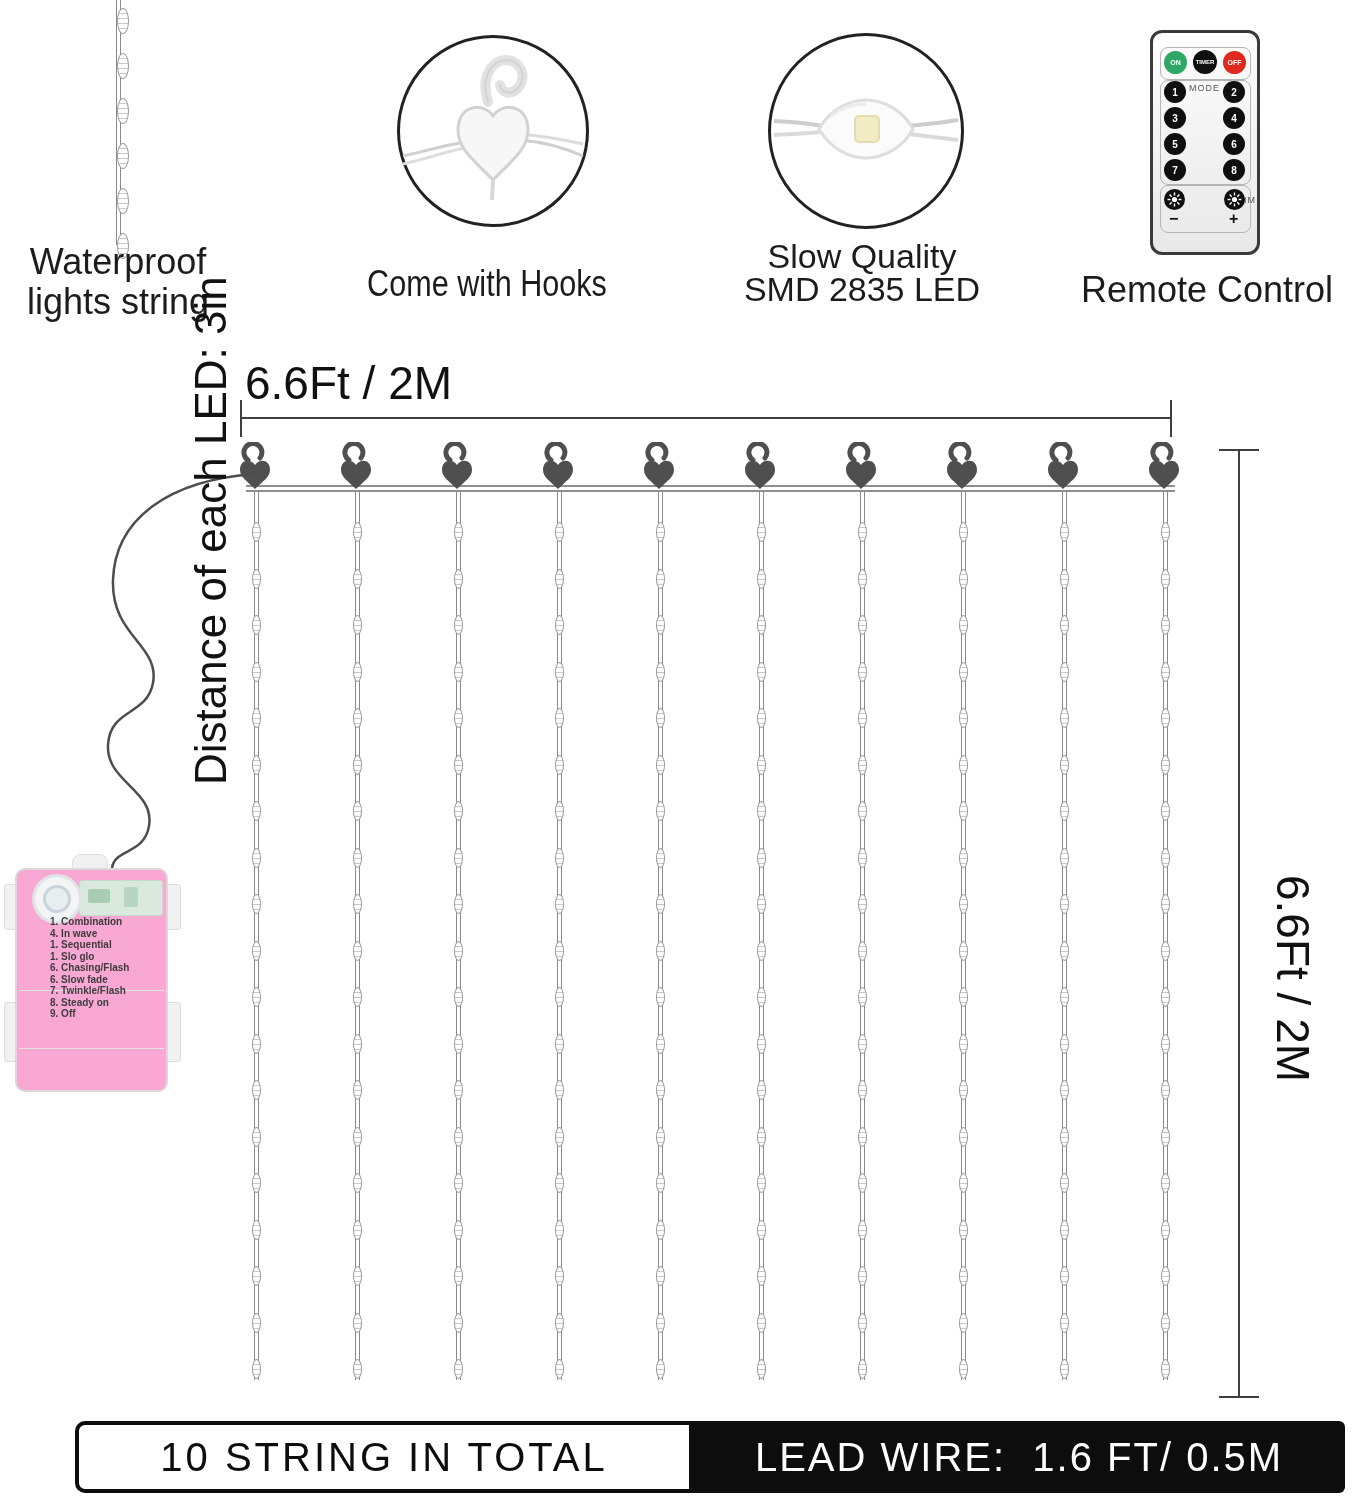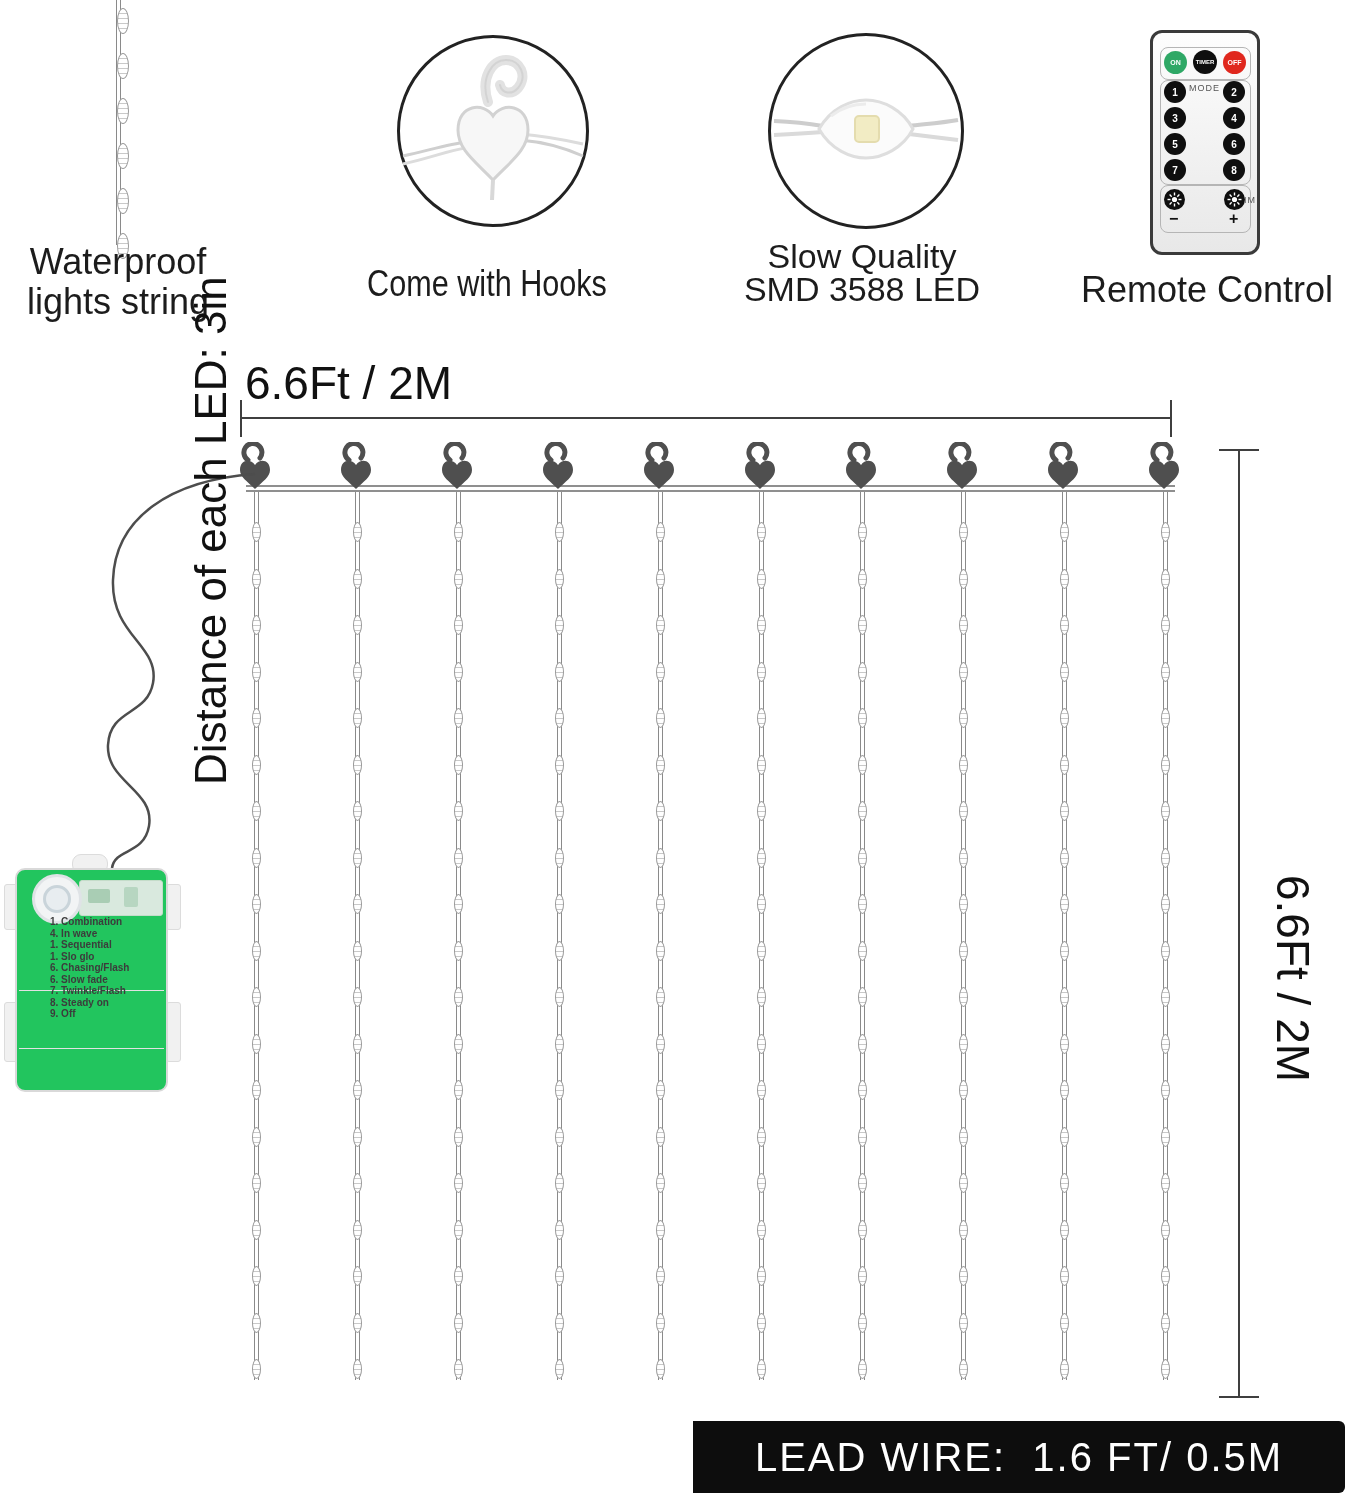--- a/index.html
+++ b/index.html
@@ -26,21 +26,21 @@
                font-size:40px;letter-spacing:2px;color:#ffffff;white-space:pre;}
   
   .remote-body{width:110px;height:225px;background:linear-gradient(180deg,#fdfdfd,#e8e8e8);
                border:3px solid #3a3a3a;border-radius:12px;box-sizing:border-box;}
   .remote-section{position:absolute;border:1px solid #b5b5b5;border-radius:8px;background:transparent;}
   .rbtn{position:absolute;border-radius:50%;display:flex;align-items:center;justify-content:center;
         color:#fff;font-weight:bold;}
   .rlabel{position:absolute;color:#555;font-size:9px;letter-spacing:1px;}
   .dimsign{position:absolute;color:#111;font-size:16px;font-weight:bold;line-height:16px;}
   
-  .batt-box{background:#22c55e;border:2px solid #d9d9d9;border-radius:10px;box-sizing:border-box;}
+  .batt-box{background:#f9a8d4;border:2px solid #d9d9d9;border-radius:10px;box-sizing:border-box;}
   .batt-modes{font-size:10px;line-height:11.5px;font-weight:600;color:#3c3c3c;white-space:pre;}
   .clip{background:#f1f1f1;border:1px solid #dcdcdc;border-radius:3px;}
   .seam{background:#e2e2e2;}
 </style>
 </head>
 <body>
 
 <div id="canvas">
 
   <div class="abs" id="string-icon" style="left:112px;top:0;width:12px;height:245px;">
@@ -85,21 +85,21 @@
       <path d="M138,90 C155,88 170,87 187,84" stroke="#cdcdcd" stroke-width="4" fill="none"></path>
       <path d="M138,98 C155,100 170,102 187,104" stroke="#dadada" stroke-width="4" fill="none"></path>
 
       <path d="M48,93 C60,72 80,64 95,64 C112,64 132,74 142,93 C132,112 112,122 95,122 C80,122 60,114 48,93 Z" fill="#fbfbfb" stroke="#dedede" stroke-width="3"></path>
       <rect x="84" y="80" width="24" height="26" rx="4" fill="#f2ecc4" stroke="#e4dcae" stroke-width="2"></rect>
       <path d="M60,80 C70,72 82,68 95,68" stroke="#ececec" stroke-width="3" fill="none"></path>
     </svg>
   </div>
   <div class="abs caption caption-sm" style="left:662px;top:240px;width:400px;">
     <div>Slow Quality</div>
-    <div>SMD 3588 LED</div>
+    <div>SMD 2835 LED</div>
   </div>
 
   <div class="abs remote-body" style="left:1150px;top:30px;">
     <div class="remote-section" style="left:7px;top:14px;width:89px;height:31px;"></div>
     <div class="rbtn" style="left:11px;top:18px;width:23px;height:23px;background:#2fa866;font-size:7px;">ON</div>
     <div class="rbtn" style="left:40px;top:17px;width:24px;height:24px;background:#0f0f0f;font-size:6px;">TIMER</div>
     <div class="rbtn" style="left:70px;top:18px;width:23px;height:23px;background:#e0281e;font-size:7px;">OFF</div>
 
     <div class="remote-section" style="left:7px;top:47px;width:89px;height:103px;"></div>
     <div class="rlabel" style="left:0;top:50px;width:103px;text-align:center;">MODE</div>
@@ -442,17 +442,20 @@
     <div class="rot-left">Distance of each LED: 3in</div>
   </div>
 
   <div class="abs mline" style="left:1238px;top:450px;width:2px;height:948px;"></div>
   <div class="abs mline" style="left:1219px;top:449px;width:40px;height:2px;"></div>
   <div class="abs mline" style="left:1219px;top:1396px;width:40px;height:2px;"></div>
   <div class="abs" style="left:1293px;top:875px;width:0;height:0;">
     <div class="rot-right">6.6Ft / 2M</div>
   </div>
 
+  <div class="abs footer-left" style="left:75px;top:1421px;width:618px;height:72px;">
+    <span>10 STRING IN TOTAL</span>
+  </div>
   <div class="abs footer-right" style="left:693px;top:1421px;width:652px;height:72px;">
     <span>LEAD WIRE:  1.6 FT/ 0.5M</span>
   </div>
 
 </div>
 
 </body></html>

